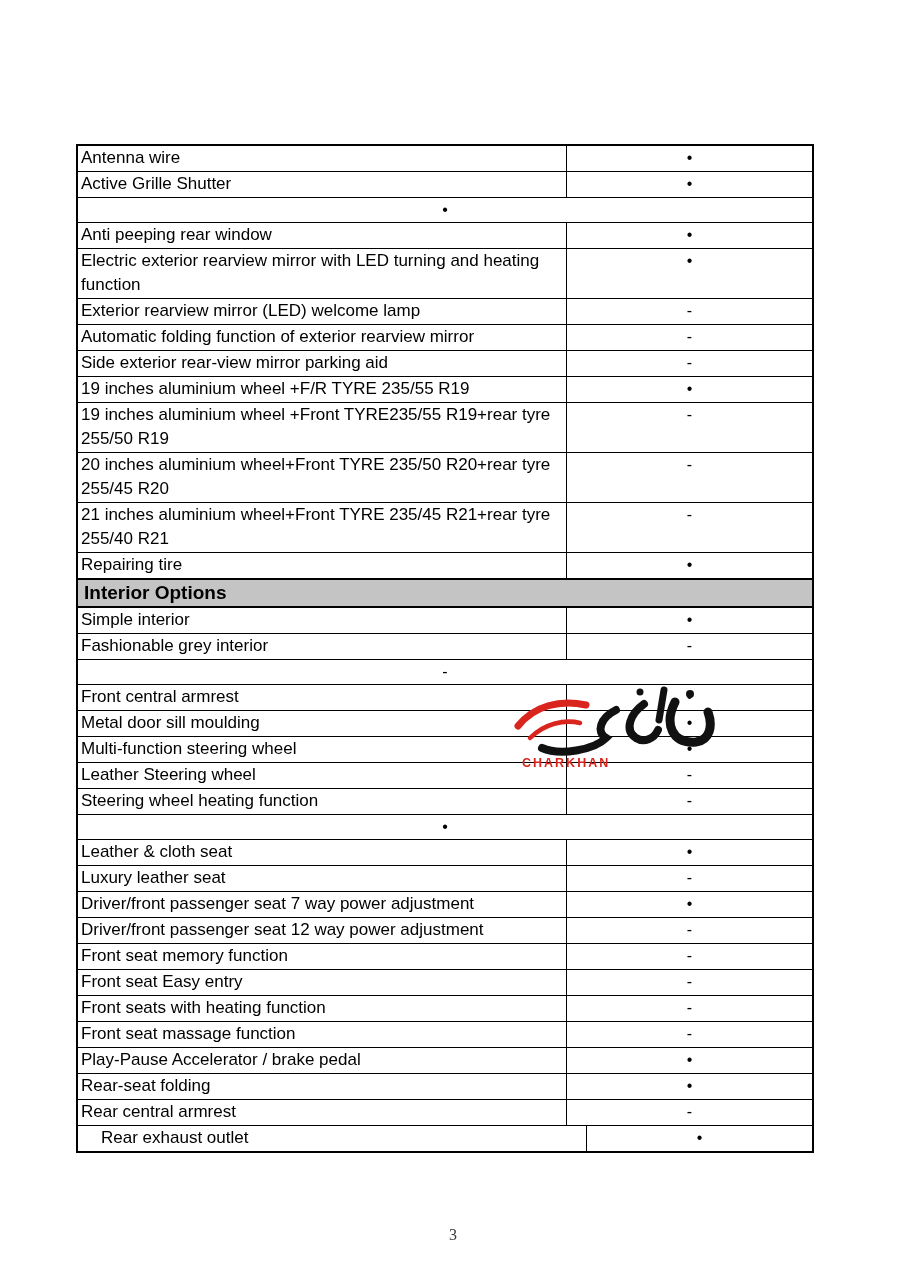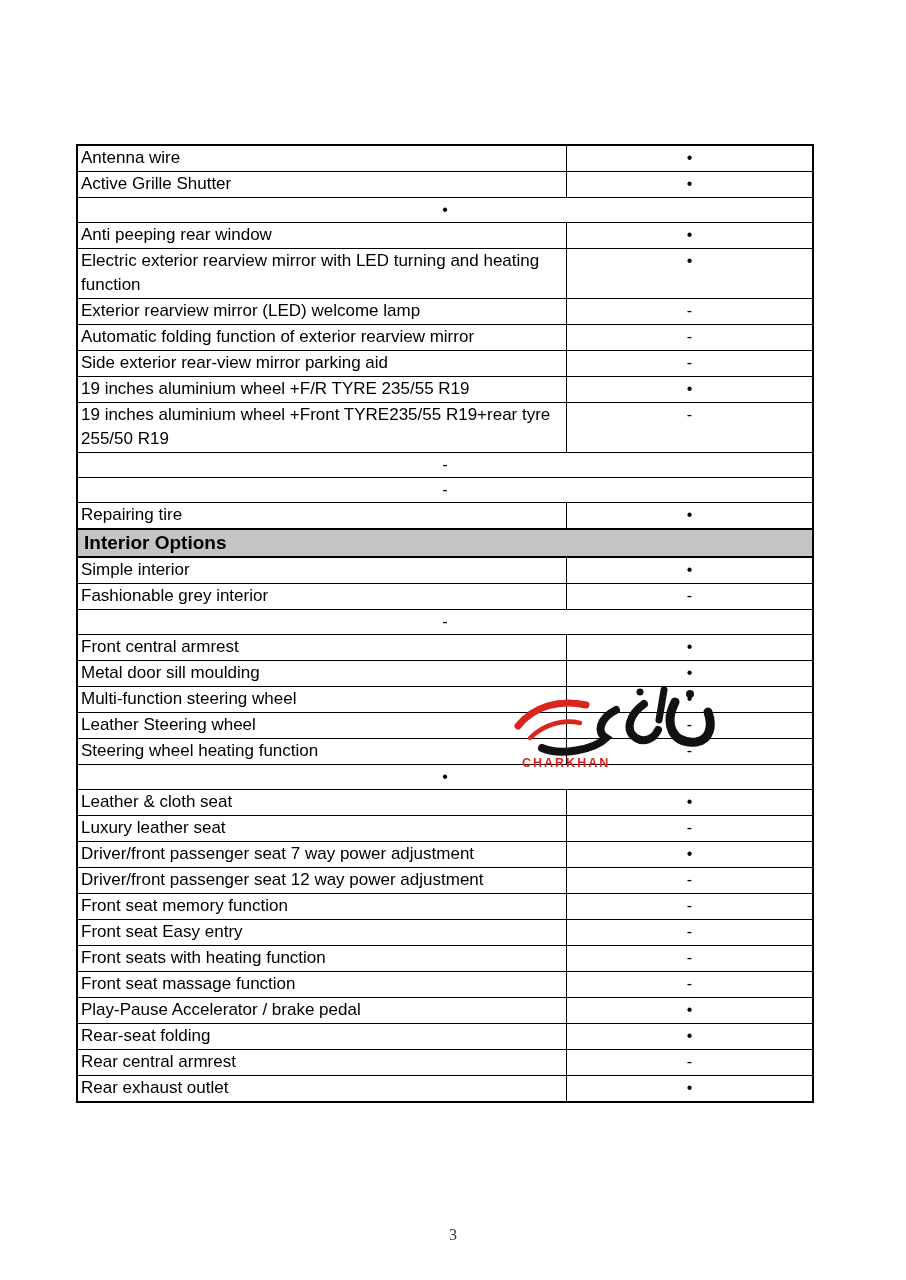--- a/index.html
+++ b/index.html
@@ -17,21 +17,21 @@
     width:738px;
     box-sizing:border-box;
     border:2px solid #000;
     background:#fff;
   }
   .t-row{
     display:flex;
     border-bottom:1px solid #000;
     min-height:24px;
   }
-  .t-row:last-child{border-bottom:none;}
+  .t-row:last-child{border-bottom:none;margin-left:20px;}
   .t-label{
     width:489px;
     box-sizing:border-box;
     border-right:1px solid #000;
     padding:0 5px 1px 3px;
     font-size:17px;
     line-height:24px;
     letter-spacing:0;
   }
   .t-value{
@@ -105,23 +105,25 @@
       </div>
       <div class="t-row">
         <div class="t-label">19 inches aluminium wheel +F/R TYRE 235/55 R19</div>
         <div class="t-value">•</div>
       </div>
       <div class="t-row">
         <div class="t-label">19 inches aluminium wheel +Front TYRE235/55 R19+rear tyre 255/50 R19</div>
         <div class="t-value">-</div>
       </div>
       <div class="t-row">
-        <div class="t-value">-</div>
-      </div>
-      <div class="t-row">
+        <div class="t-label">20 inches aluminium wheel+Front TYRE 235/50 R20+rear tyre 255/45 R20</div>
+        <div class="t-value">-</div>
+      </div>
+      <div class="t-row">
+        <div class="t-label">21 inches aluminium wheel+Front TYRE 235/45 R21+rear tyre 255/40 R21</div>
         <div class="t-value">-</div>
       </div>
       <div class="t-row">
         <div class="t-label">Repairing tire</div>
         <div class="t-value">•</div>
       </div>
       <div class="t-section">Interior Options</div>
       <div class="t-row">
         <div class="t-label">Simple interior</div>
         <div class="t-value">•</div>

